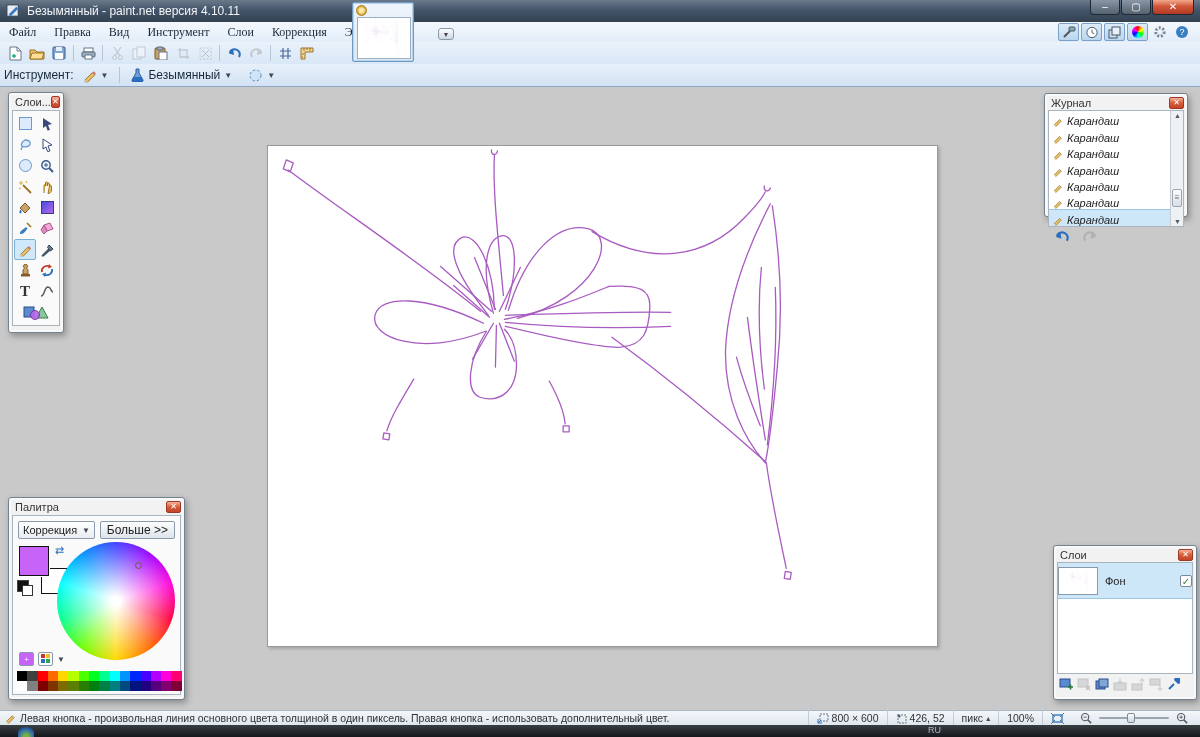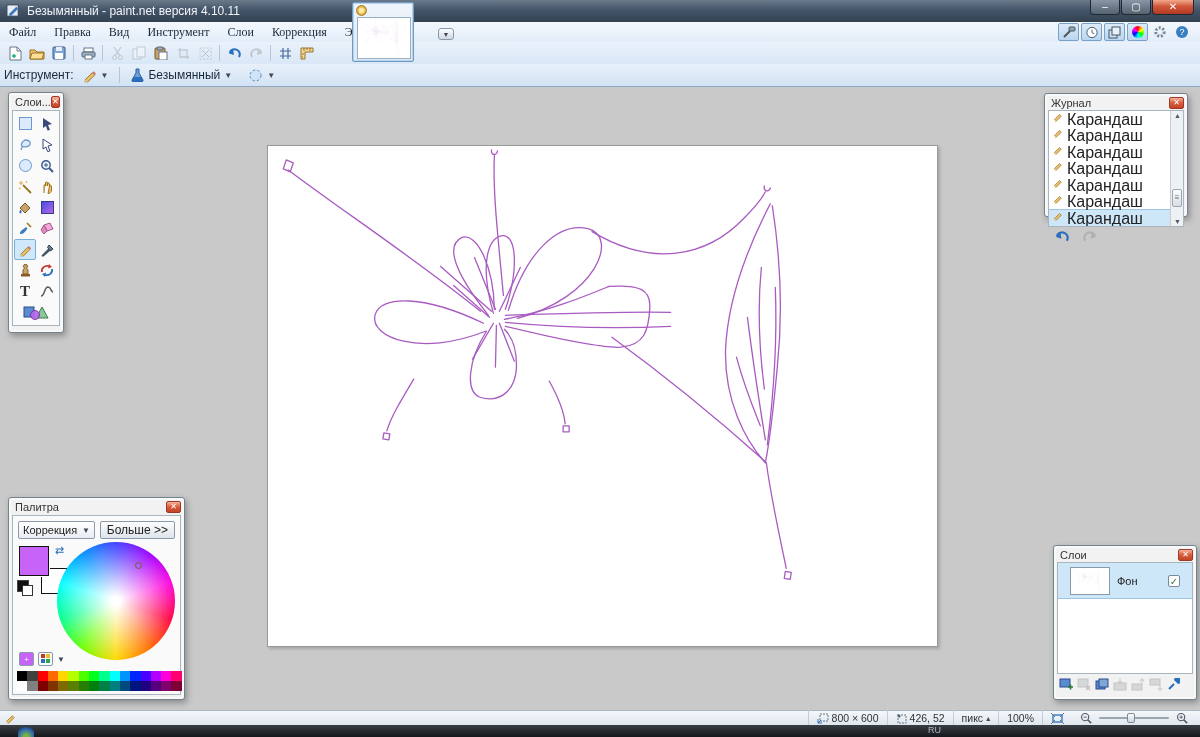--- a/index.html
+++ b/index.html
@@ -74,21 +74,21 @@
   #tools-panel { left:8px; top:92px; width:56px; height:241px; }
   .tool-grid { margin:1px 3px; background:#fafafa; border:1px solid #aab4bd; padding:2px;
     display:grid; grid-template-columns:22px 22px; grid-auto-rows:21px; justify-content:center; }
   .tool-cell { display:flex; align-items:center; justify-content:center; border-radius:2px; }
   .tool-cell.selected { background:#cfe8fa; border:1px solid #7ab0d8; }
   .tool-wide { grid-column:1 / span 2; }
 
   
   #history-panel { left:1044px; top:93px; width:144px; height:124px; }
   .hist-list { margin:0 3px; background:#fff; border:1px solid #aab4bd; height:117px; position:relative; overflow:hidden; }
-  .hist-row { height:16.4px; display:flex; align-items:flex-start; gap:4px; padding-left:3px; font-size:16px; color:#222; }
+  .hist-row { height:16.4px; display:flex; align-items:flex-end; gap:4px; padding-left:3px; font-size:11px; color:#222;font-style:italic; }
   .hist-row.selected { background:#cde6f8; border-top:1px solid #9cc6e4; }
   .hist-scroll { position:absolute; right:0; top:0; width:13px; height:100%;
     background:#eef1f4; border-left:1px solid #c6ccd2; font-size:7px; color:#556; }
   .hist-scroll .up { position:absolute; top:1px; left:3px; }
   .hist-scroll .dn { position:absolute; bottom:1px; left:3px; }
   .hist-thumb { position:absolute; left:1px; right:1px; top:68%; height:18px;
     background:linear-gradient(#fdfdfd,#d8dee5); border:1px solid #9aa6b2; border-radius:2px;
     text-align:center; line-height:16px; font-size:8px; color:#667; }
   .hist-actions { display:flex; gap:10px; padding:3px 8px; font-size:13px; }
 
@@ -116,21 +116,21 @@
   .mini-btn { width:15px; height:14px; border:1px solid #8a9aab; border-radius:2px; font-size:8px;
     display:flex; align-items:center; justify-content:center; }
   .swatch-rows { position:absolute; left:4px; bottom:3px; width:166px; }
   .swatch-row { display:flex; }
   .swatch { width:10.3px; height:10px; }
 
   
   #layers-panel { left:1053px; top:545px; width:144px; height:155px; }
   .layer-list { margin:0 3px; background:#fff; border:1px solid #aab4bd; height:112px; }
   .layer-row { height:36px; background:#cde6f8; border-bottom:1px solid #9cc6e4;
-    display:flex; align-items:center; gap:7px; padding:0 12px; }
+    display:flex; align-items:center; gap:7px; padding:0 0; }
   .layer-thumb { width:40px; height:28px; background:#fff; border:1px solid #8a9aab; }
   .layer-name { flex:1; font-size:11px; }
   .layer-check { width:12px; height:12px; border:1px solid #7a8a9a; border-radius:2px; background:#fdfdfd;
     font-size:10px; line-height:11px; text-align:center; color:#3a7a3a; }
   .layer-actions { display:flex; gap:3px; padding:3px 4px; }
   .layer-actions .la { width:15px; height:14px; display:flex; align-items:center; justify-content:center; }
 
   
   .statusbar { position:absolute; left:0; top:710px; width:1200px; height:15px;
     background:linear-gradient(#f4f7fa,#dfe7ee); border-top:1px solid #aab8c4;
@@ -704,20 +704,21 @@
             <path d="M7 2 A3.5 3.5 0 1 1 11 6 L9 4 Z" fill="#2a6fbd"></path>
           </svg>
         </div>
     </div>
   </div>
 
   <div class="statusbar">
     <svg width="12" height="12" viewBox="0 0 16 16" style="margin-right:4px">
         <path d="M3 13 L11 5 L13.5 7.5 L5.5 15.5" fill="#e8c06a" stroke="#9a7322"></path>
       </svg>
+    <span>Левая кнопка - произвольная линия основного цвета толщиной в один пиксель. Правая кнопка - использовать дополнительный цвет.</span>
     <span class="grow"></span>
     <div class="sb-item">
       <svg width="12" height="11" viewBox="0 0 12 11">
           <rect x="3" y="1" width="8" height="7" fill="none" stroke="#678" stroke-dasharray="2 1"></rect>
           <path d="M1 10 h4 M1 10 v-4 M1 10 l3-3" stroke="#2a6fbd"></path>
         </svg>
       <span>800 × 600</span>
     </div>
     <div class="sb-item">
       <svg width="11" height="11" viewBox="0 0 11 11">

